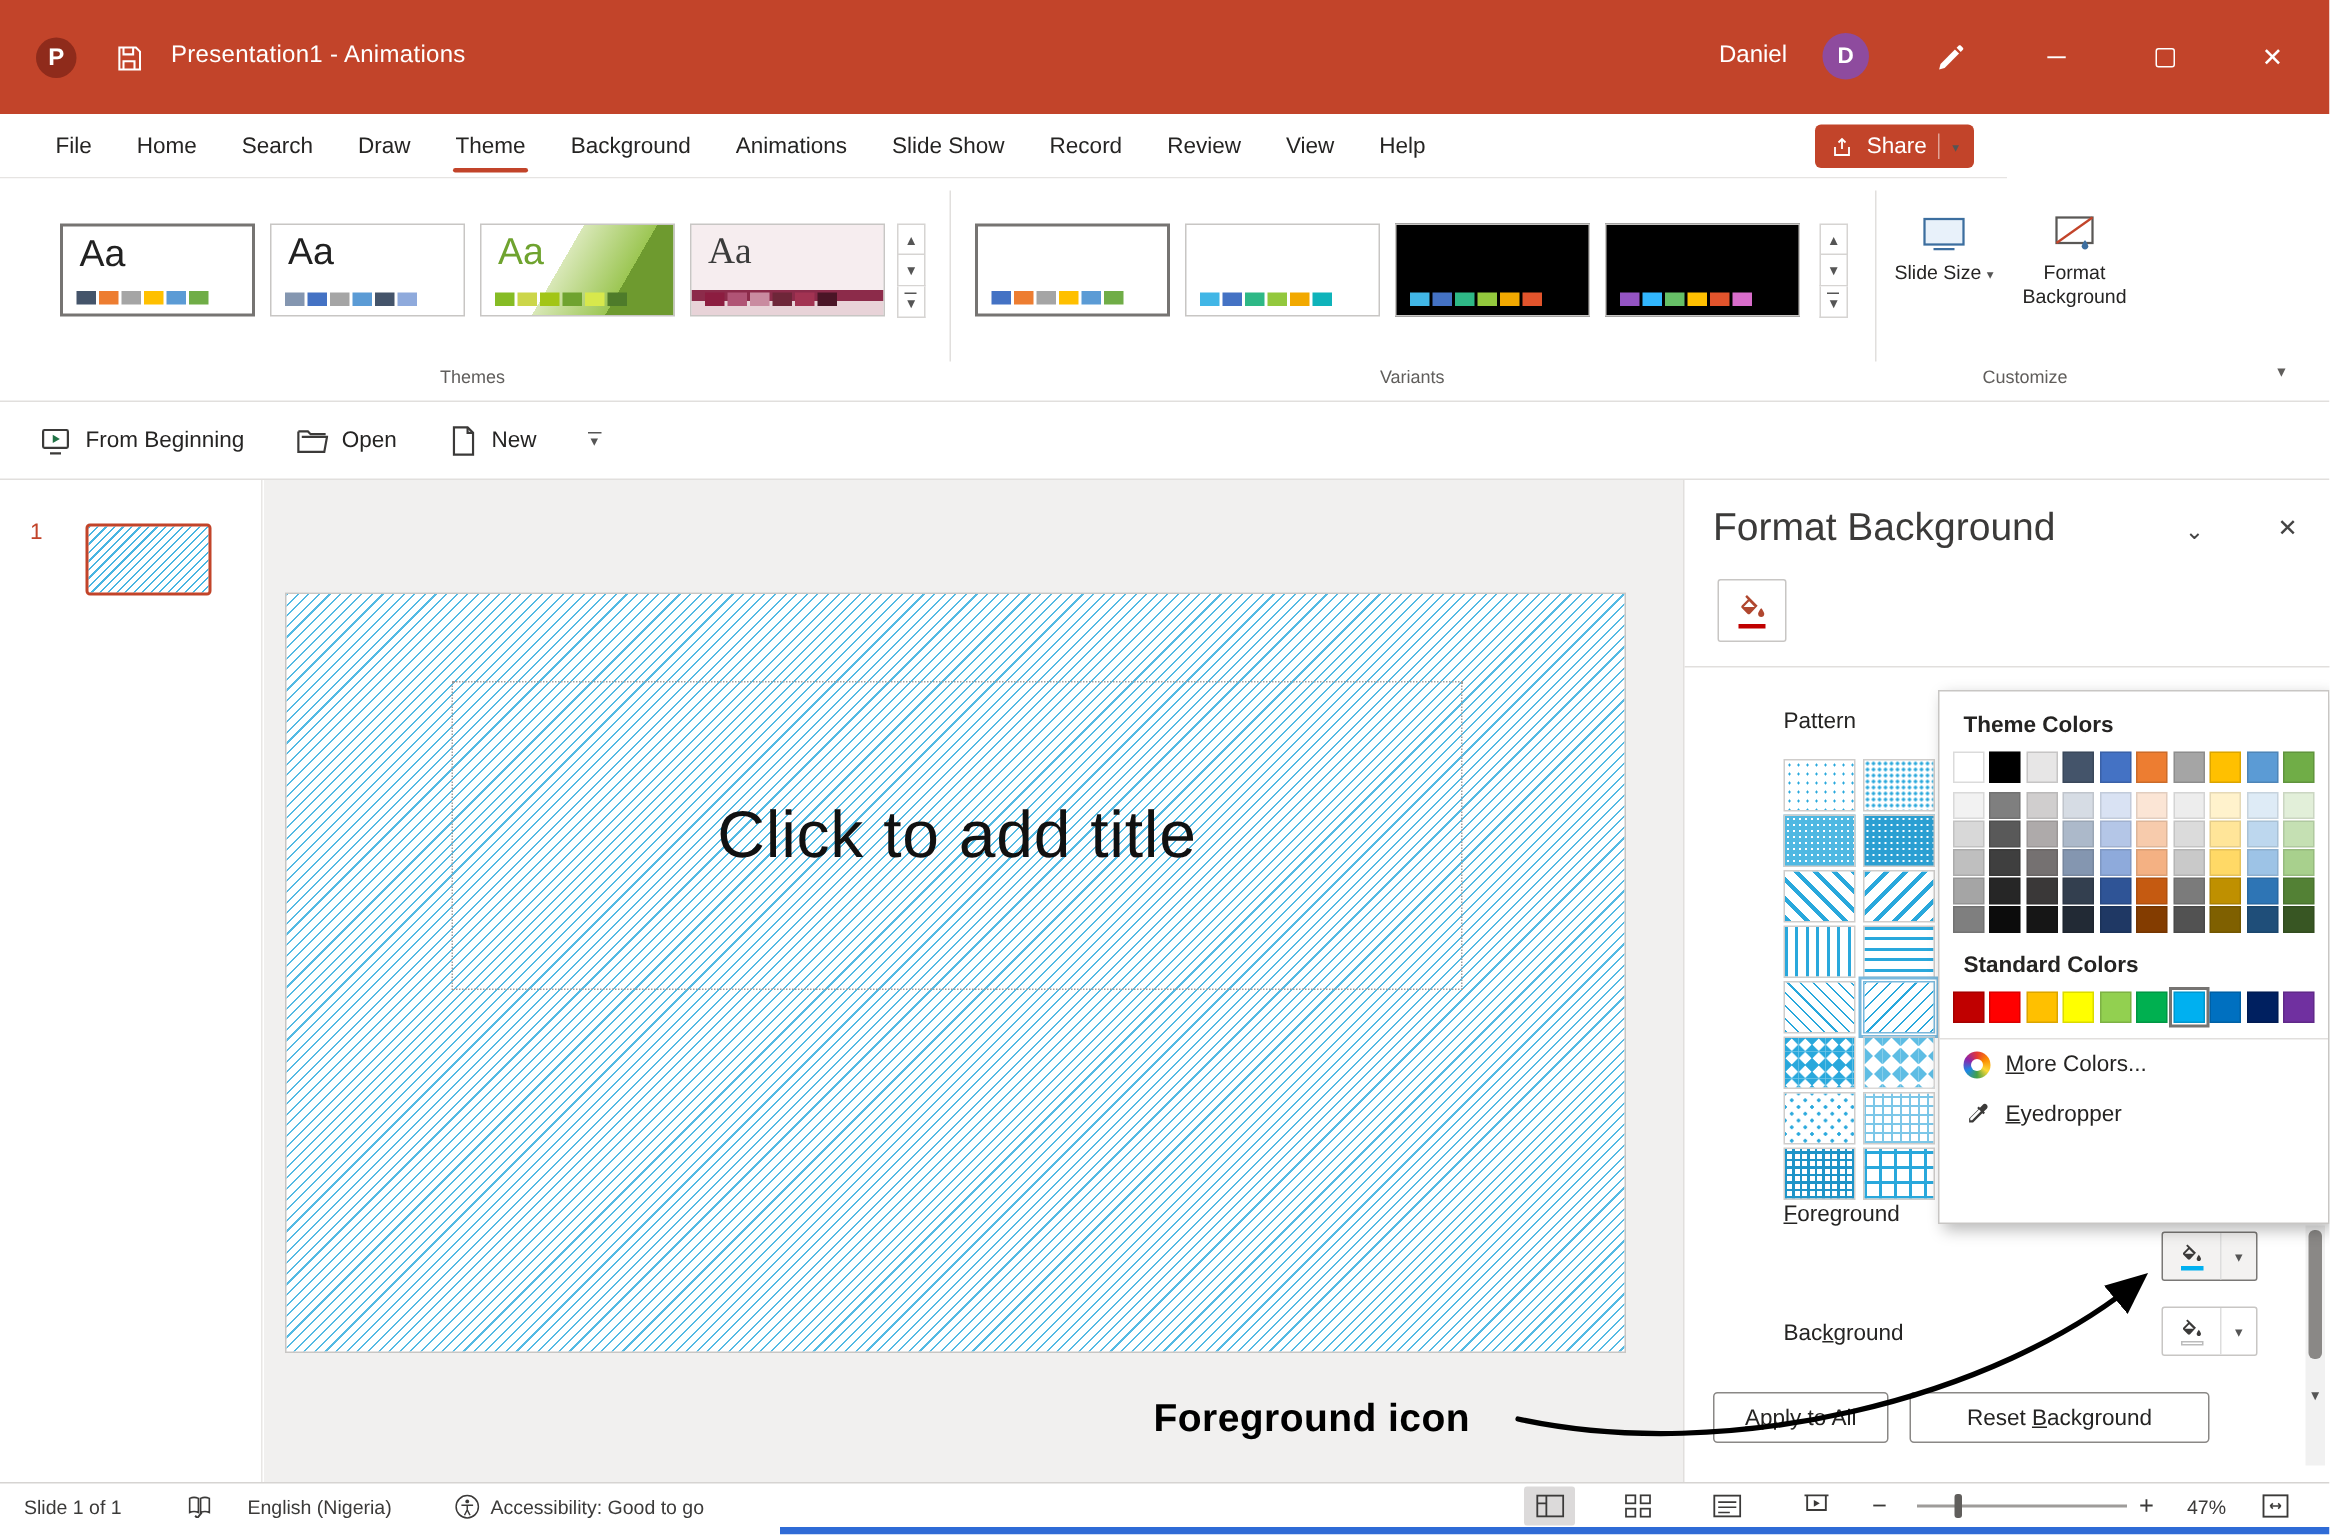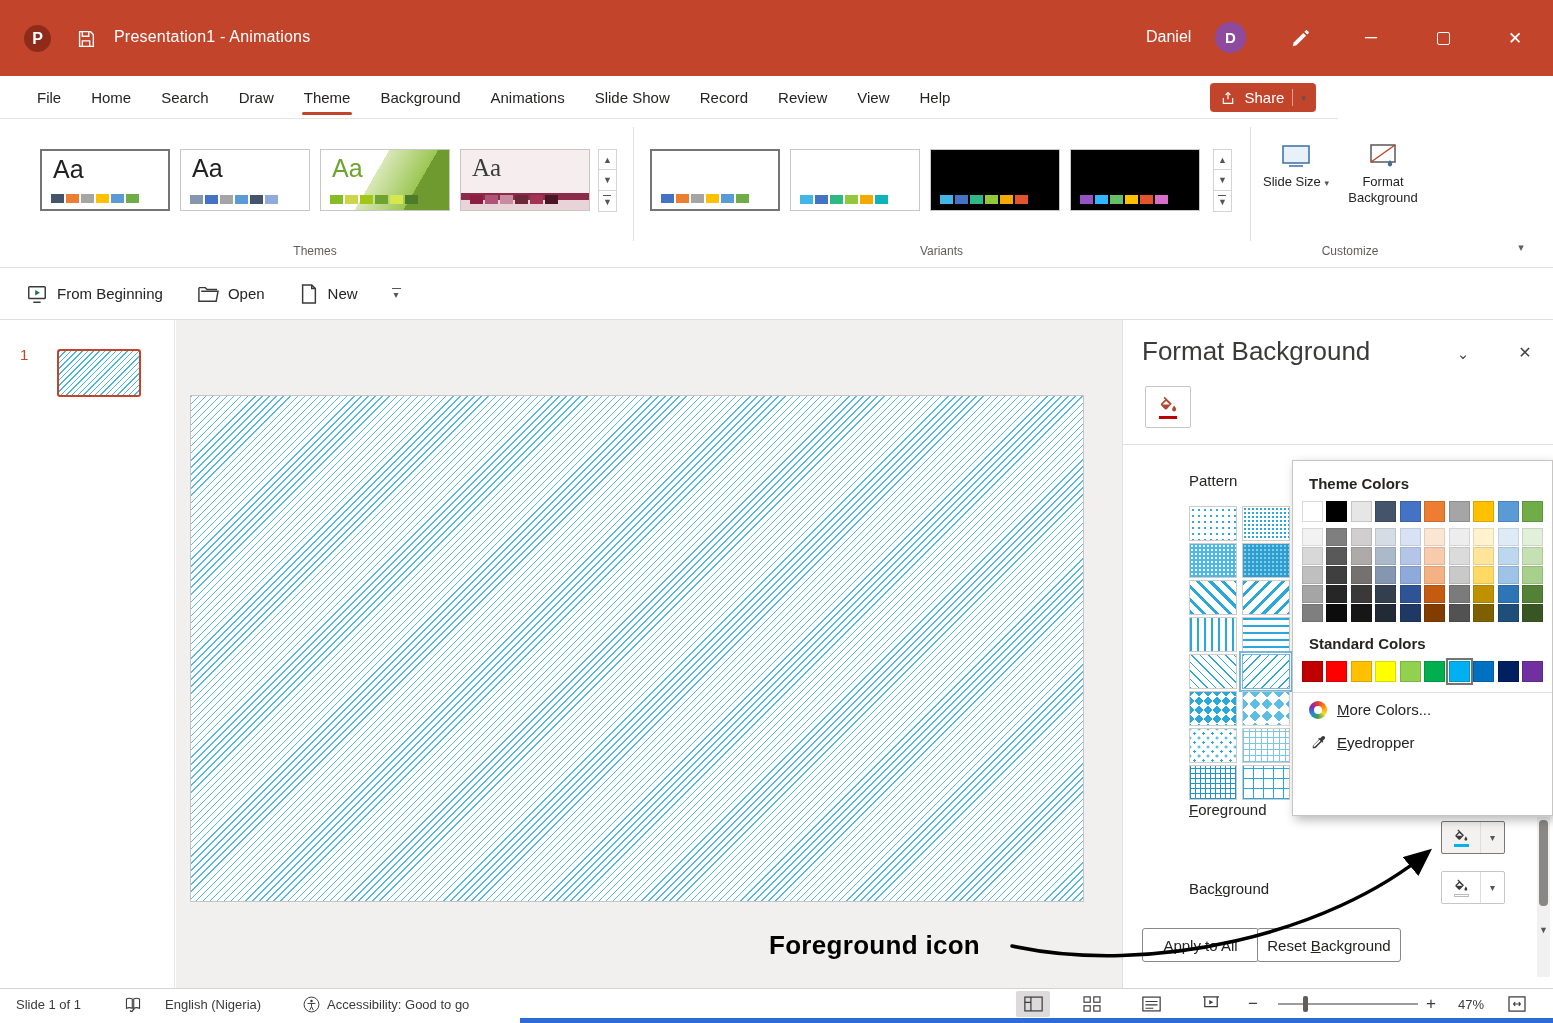--- a/index.html
+++ b/index.html
@@ -357,20 +357,23 @@
 
 <div class="main">
 
   <div class="thumb-panel">
     <div class="slide-number">1</div>
     <div class="slide-thumb"></div>
   </div>
 
   <div class="slide-area">
     <div class="slide">
+      <div class="ph-title">
+        <span class="txt">Click to add title</span>
+      </div>
     </div>
   </div>
 
   <div class="format-panel">
     <div class="fp-title">Format Background</div>
     <div class="fp-chevron">⌄</div>
     <div class="fp-close">✕</div>
 
     <div class="fill-btn">
       <svg width="20" height="18" viewBox="0 0 24 22">
@@ -421,21 +424,21 @@
             <path fill="#3B3A39" d="M19.5 11.5s-2.2 2.9-2.2 4.3c0 1.2 1 2.2 2.2 2.2s2.2-1 2.2-2.2c0-1.4-2.2-4.3-2.2-4.3z"></path>
           </svg>
         <span class="colorbar" style="background:#fff;border:1px solid #BBB;"></span>
       </span>
       <span class="chev-part">▾</span>
     </div>
 
     <div class="fp-btn" style="left:19px;width:117px;">
         <span><span></span><span class="key">A</span><span>pply to All</span></span>
       </div>
-    <div class="fp-btn" style="left:134px;width:144px;">
+    <div class="fp-btn" style="left:150px;width:200px;">
         <span><span>Reset </span><span class="key">B</span><span>ackground</span></span>
       </div>
 
     <div class="fp-scroll">
       <div class="thumb"></div>
       <div class="arrow">▼</div>
     </div>
   </div>
 </div>
 

